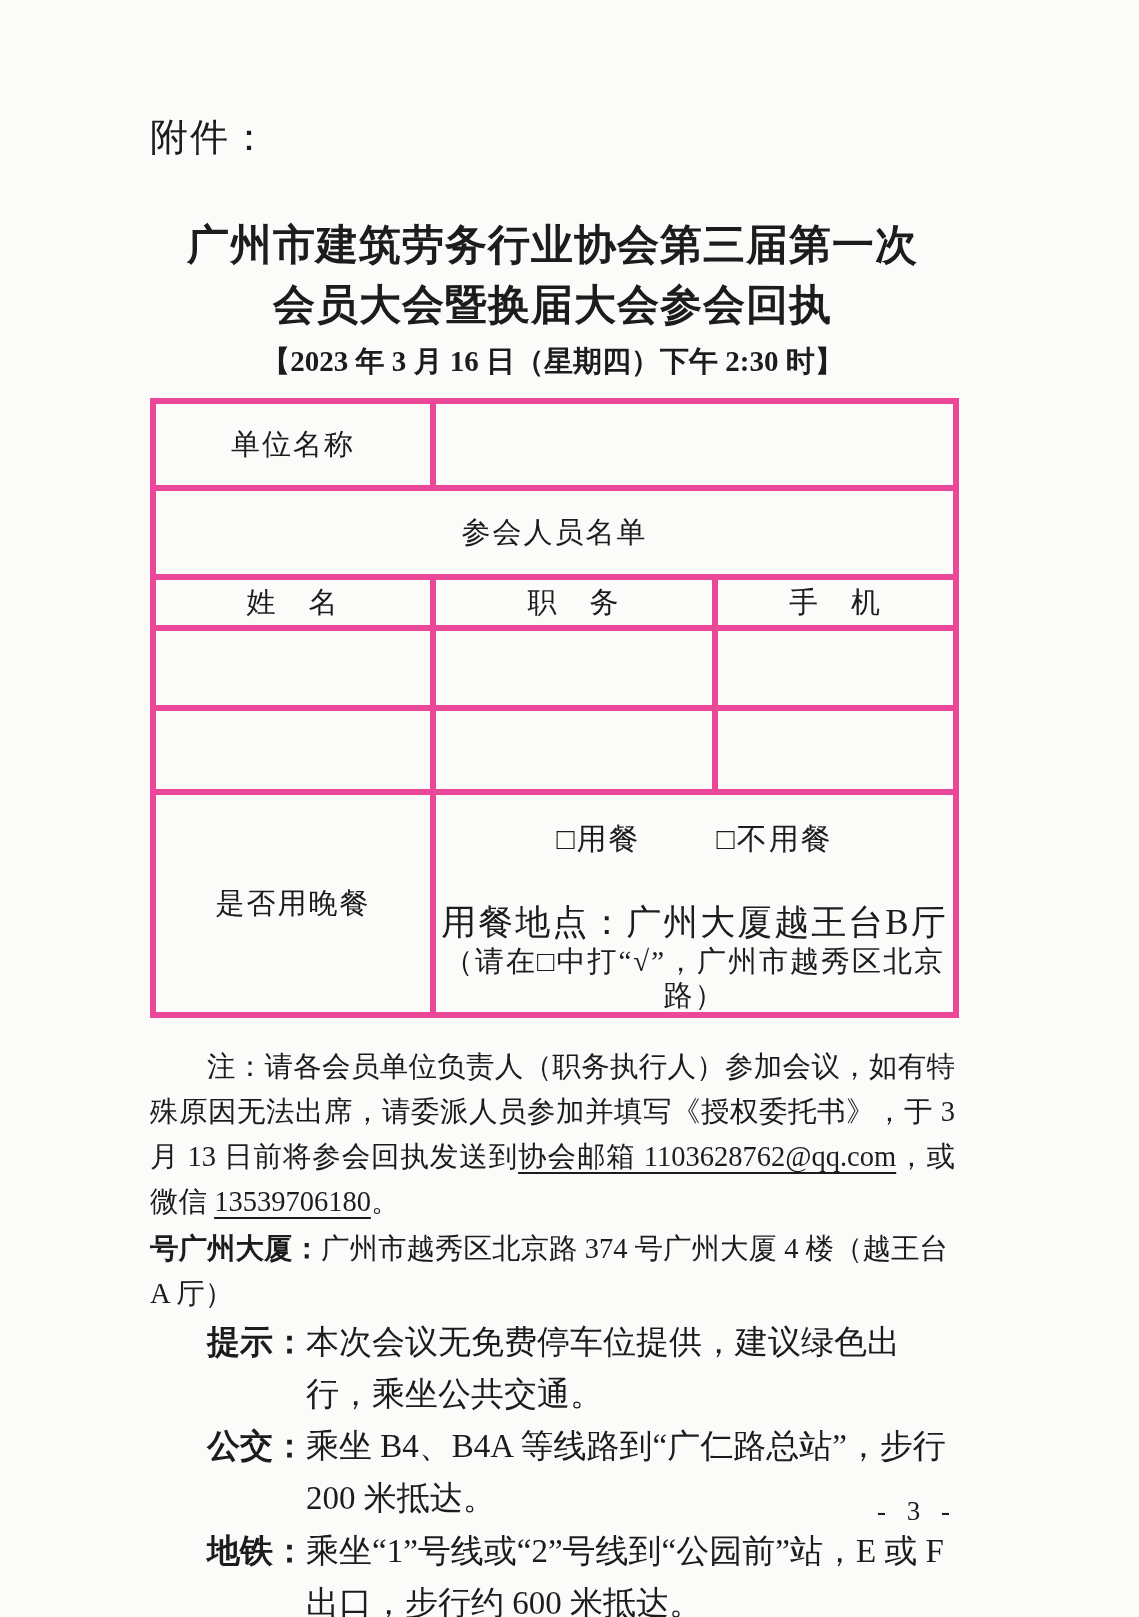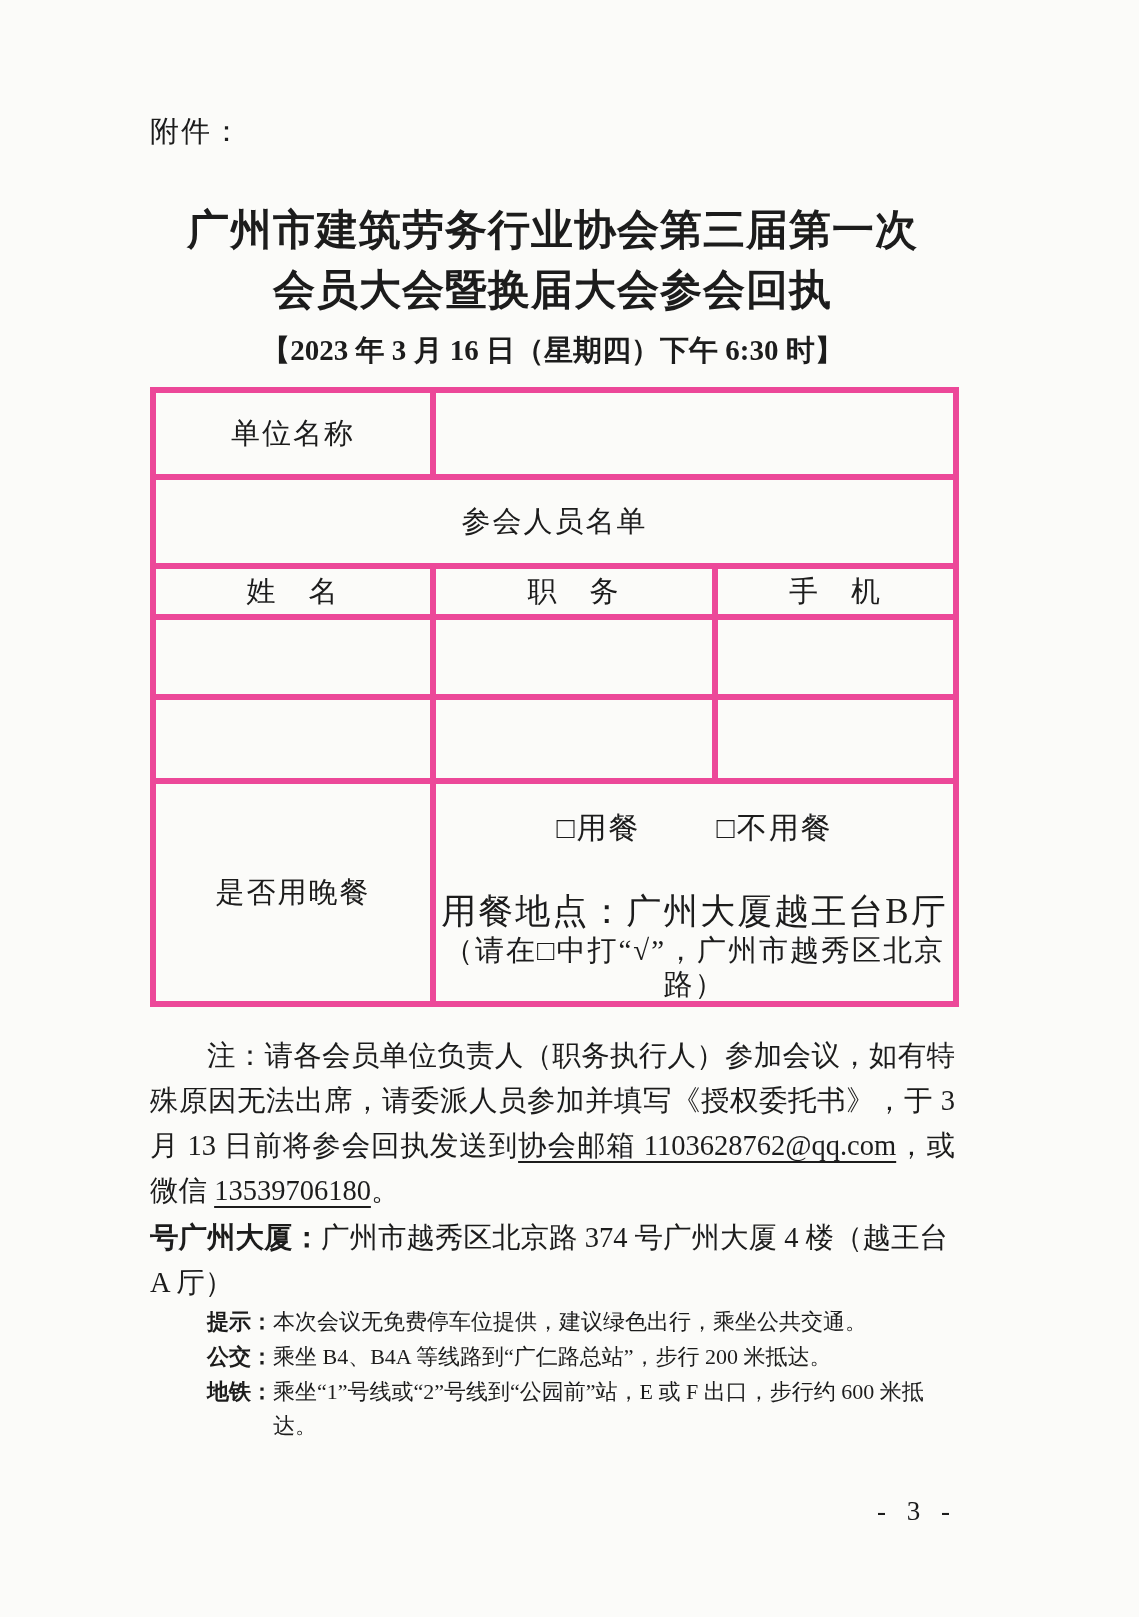--- a/index.html
+++ b/index.html
@@ -6,26 +6,26 @@
   html, body { width: 1139px; height: 1617px; }
   body {
     background: #fbfbf9;
     color: #1c1c1c;
     font-family: "Liberation Serif", serif;
     position: relative;
     overflow: hidden;
   }
   .content { padding: 112px 184px 0 150px; }
 
-  .attachment { font-size: 29px; letter-spacing: 2px; }
+  .attachment { font-size: 38px; letter-spacing: 2px; }
 
   .title {
     margin-top: 52px;
     text-align: center;
-    font-family: Liberation Mono, monospace;
+    font-family: Liberation Sans, sans-serif;
     font-weight: 900;
     font-size: 42px;
     line-height: 1.42;
     letter-spacing: 1px;
   }
   .datetime {
     margin-top: 8px;
     text-align: center;
     font-size: 29px;
     font-weight: 700;
@@ -62,21 +62,21 @@
     text-align: justify;
     text-indent: 2em;
   }
   .u {
     text-decoration: underline;
     text-decoration-thickness: 2px;
     text-underline-offset: 6px;
   }
   .venue { margin-top: 2px; font-size: 28.5px; line-height: 1.58; }
   .bold-label { font-weight: 700; }
-  .tip { margin-left: 57px; display: flex; font-size: 22px; line-height: 1.58; }
+  .tip { margin-left: 57px; display: flex; font-size: 33px; line-height: 1.58; }
   .tip-label { font-weight: 700; white-space: nowrap; }
   .tip-text { flex: 1; }
 
   .pageno {
     position: absolute;
     right: 182px;
     bottom: 90px;
     font-size: 27px;
     letter-spacing: 7px;
     white-space: pre;
@@ -87,21 +87,21 @@
 
 <div class="content">
 
   <div class="attachment">附件：</div>
 
   <div class="title">
     <div>广州市建筑劳务行业协会第三届第一次</div>
     <div>会员大会暨换届大会参会回执</div>
   </div>
 
-  <div class="datetime">【2023 年 3 月 16 日（星期四）下午 6:30 时】</div>
+  <div class="datetime">【2023 年 3 月 16 日（星期四）下午 2:30 时】</div>
 
   <table class="reg">
     <colgroup>
         <col style="width:280px">
         <col style="width:282px">
         <col style="width:241px">
       </colgroup>
     <tbody>
         <tr class="r-unit">
       <td>单位名称</td>

